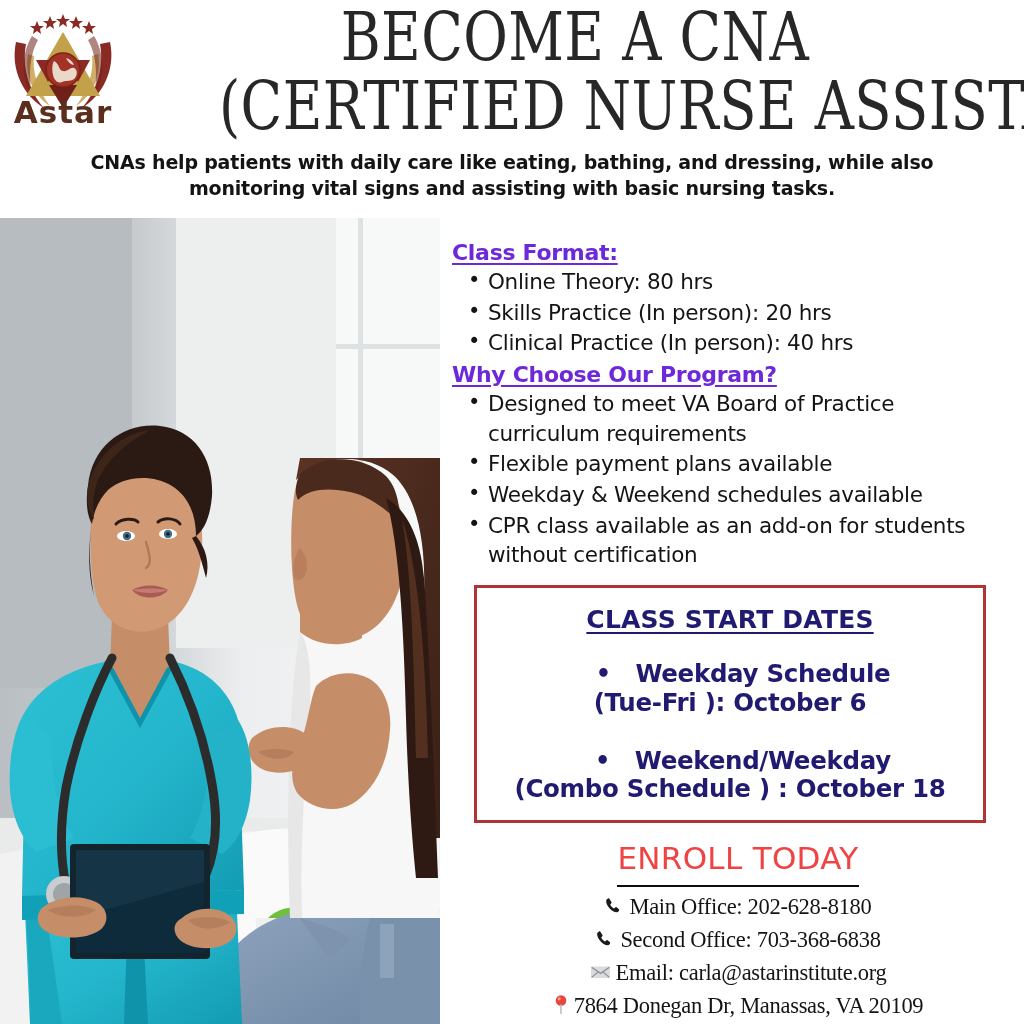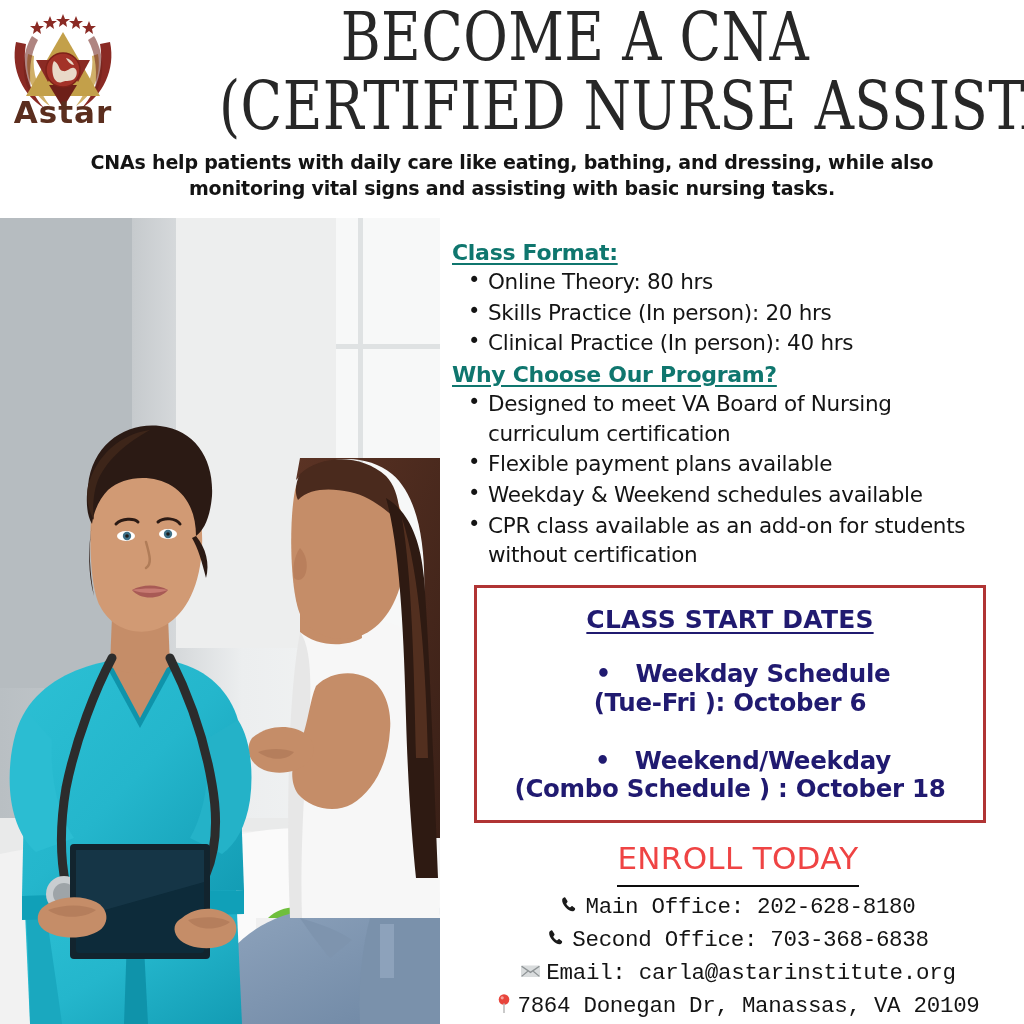--- a/index.html
+++ b/index.html
@@ -50,21 +50,21 @@
   }
   .photo svg{display:block;}
 
   
   .right-col{position:absolute;left:452px;top:240px;width:572px;}
 
   .sec-head{
     font-family:"DejaVu Sans", sans-serif;
     font-weight:700;
     font-size:22px;
-    color:#0f766e;
+    color:#6d28d9;
     text-decoration:underline;
     text-underline-offset:3px;
     letter-spacing:-0.3px;
     margin:0 0 2px 0;
   }
   .sec-head.second{margin-top:4px;}
 
   ul.blist{margin:0 0 0 0;padding:0 16px 0 36px;list-style:none;}
   ul.blist li{
     position:relative;
@@ -121,21 +121,21 @@
     display:inline-block;
     font-family:"DejaVu Sans", sans-serif;
     font-weight:400;
     font-size:31px;
     color:#ef4444;
     letter-spacing:0.3px;
     border-bottom:2px solid #0d0d0d;
     padding-bottom:9px;
   }
   .contact-line{
-    font-family:Liberation Mono, monospace;
+    font-family:Liberation Serif, serif;
     font-weight:400;
     font-size:22.5px;
     color:#141414;
     letter-spacing:-0.3px;
     margin-top:7px;
     white-space:nowrap;
   }
   .contact-line .ico{display:inline-block;margin-right:5px;vertical-align:-2px;}
   .ico svg{display:block;}
 </style>
@@ -303,21 +303,21 @@
   <div class="right-col">
     <div class="sec-head">Class Format:</div>
     <ul class="blist">
       <li>Online Theory: 80 hrs</li>
       <li>Skills Practice (In person): 20 hrs</li>
       <li>Clinical Practice (In person): 40 hrs</li>
     </ul>
 
     <div class="sec-head second">Why Choose Our Program?</div>
     <ul class="blist">
-      <li>Designed to meet VA Board of Nursing curriculum certification</li>
+      <li>Designed to meet VA Board of Practice curriculum requirements</li>
       <li>Flexible payment plans available</li>
       <li>Weekday &amp; Weekend schedules available</li>
       <li>CPR class available as an add-on for students without certification</li>
     </ul>
   </div>
 
   <div class="datebox">
     <div class="datebox-title">CLASS START DATES</div>
 
     <div class="date-entry first">

